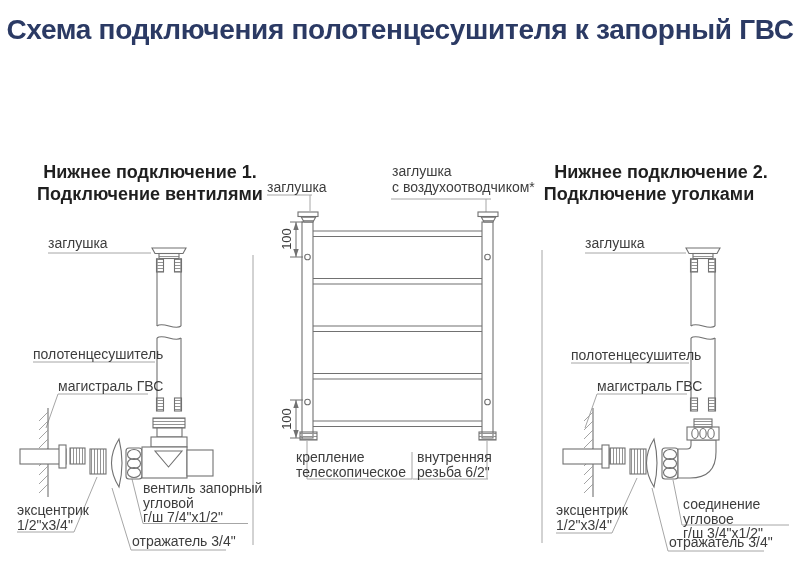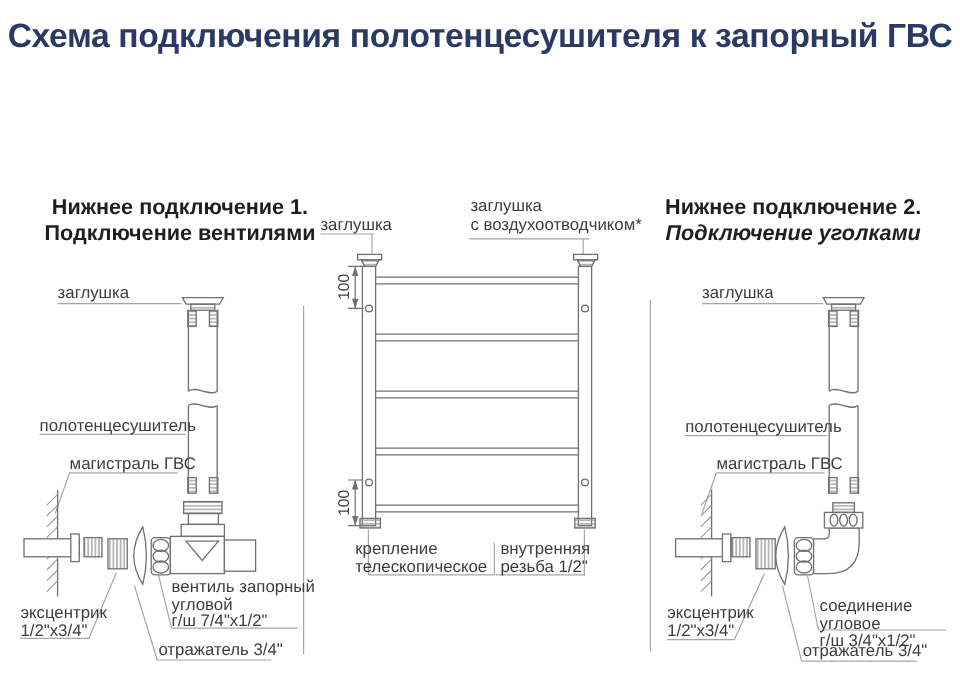--- a/index.html
+++ b/index.html
@@ -128,39 +128,39 @@
       <rect x="690.5" y="398" width="7" height="13" fill="url(#hthr)"></rect>
       <rect x="708.5" y="398" width="7" height="13" fill="url(#hthr)"></rect>
     </g>
   </svg>
 
   <div class="title">Схема подключения полотенцесушителя к запорный ГВС</div>
 
   <div class="hdr" style="left:30px;top:162px;width:240px;">Нижнее подключение 1.</div>
   <div class="hdr" style="left:30px;top:184px;width:240px;">Подключение вентилями</div>
   <div class="hdr" style="left:540px;top:162px;width:242px;">Нижнее подключение 2.</div>
-  <div class="hdr" style="left:540px;top:184px;width:242px;font-style:italic;">Подключение уголками</div>
+  <div class="hdr" style="left:528px;top:184px;width:242px;">Подключение уголками</div>
 
   <div class="lbl" style="left:48px;top:236px;">заглушка</div>
   <div class="lbl" style="left:33px;top:347px;">полотенцесушитель</div>
   <div class="lbl" style="left:58px;top:379px;">магистраль ГВС</div>
   <div class="lbl" style="left:17px;top:503px;">эксцентрик
 1/2"х3/4"</div>
   <div class="lbl" style="left:143px;top:481px;">вентиль запорный
 угловой
 г/ш 7/4"х1/2"</div>
   <div class="lbl" style="left:132px;top:534px;">отражатель 3/4"</div>
 
   <div class="lbl" style="left:267px;top:180px;">заглушка</div>
   <div class="lbl" style="left:392px;top:163px;line-height:16px;">заглушка
 с воздухоотводчиком*</div>
   <div class="lbl" style="left:296px;top:450px;">крепление
 телескопическое</div>
   <div class="lbl" style="left:417px;top:450px;">внутренняя
-резьба 1/2"</div>
+резьба 6/2"</div>
   <div class="dim" style="left:269px;top:232px;">100</div>
   <div class="dim" style="left:269px;top:412px;">100</div>
 
   <div class="lbl" style="left:585px;top:236px;">заглушка</div>
   <div class="lbl" style="left:571px;top:348px;">полотенцесушитель</div>
   <div class="lbl" style="left:597px;top:379px;">магистраль ГВС</div>
   <div class="lbl" style="left:556px;top:503px;">эксцентрик
 1/2"х3/4"</div>
   <div class="lbl" style="left:683px;top:481px;margin-top:16px;">соединение
 угловое

